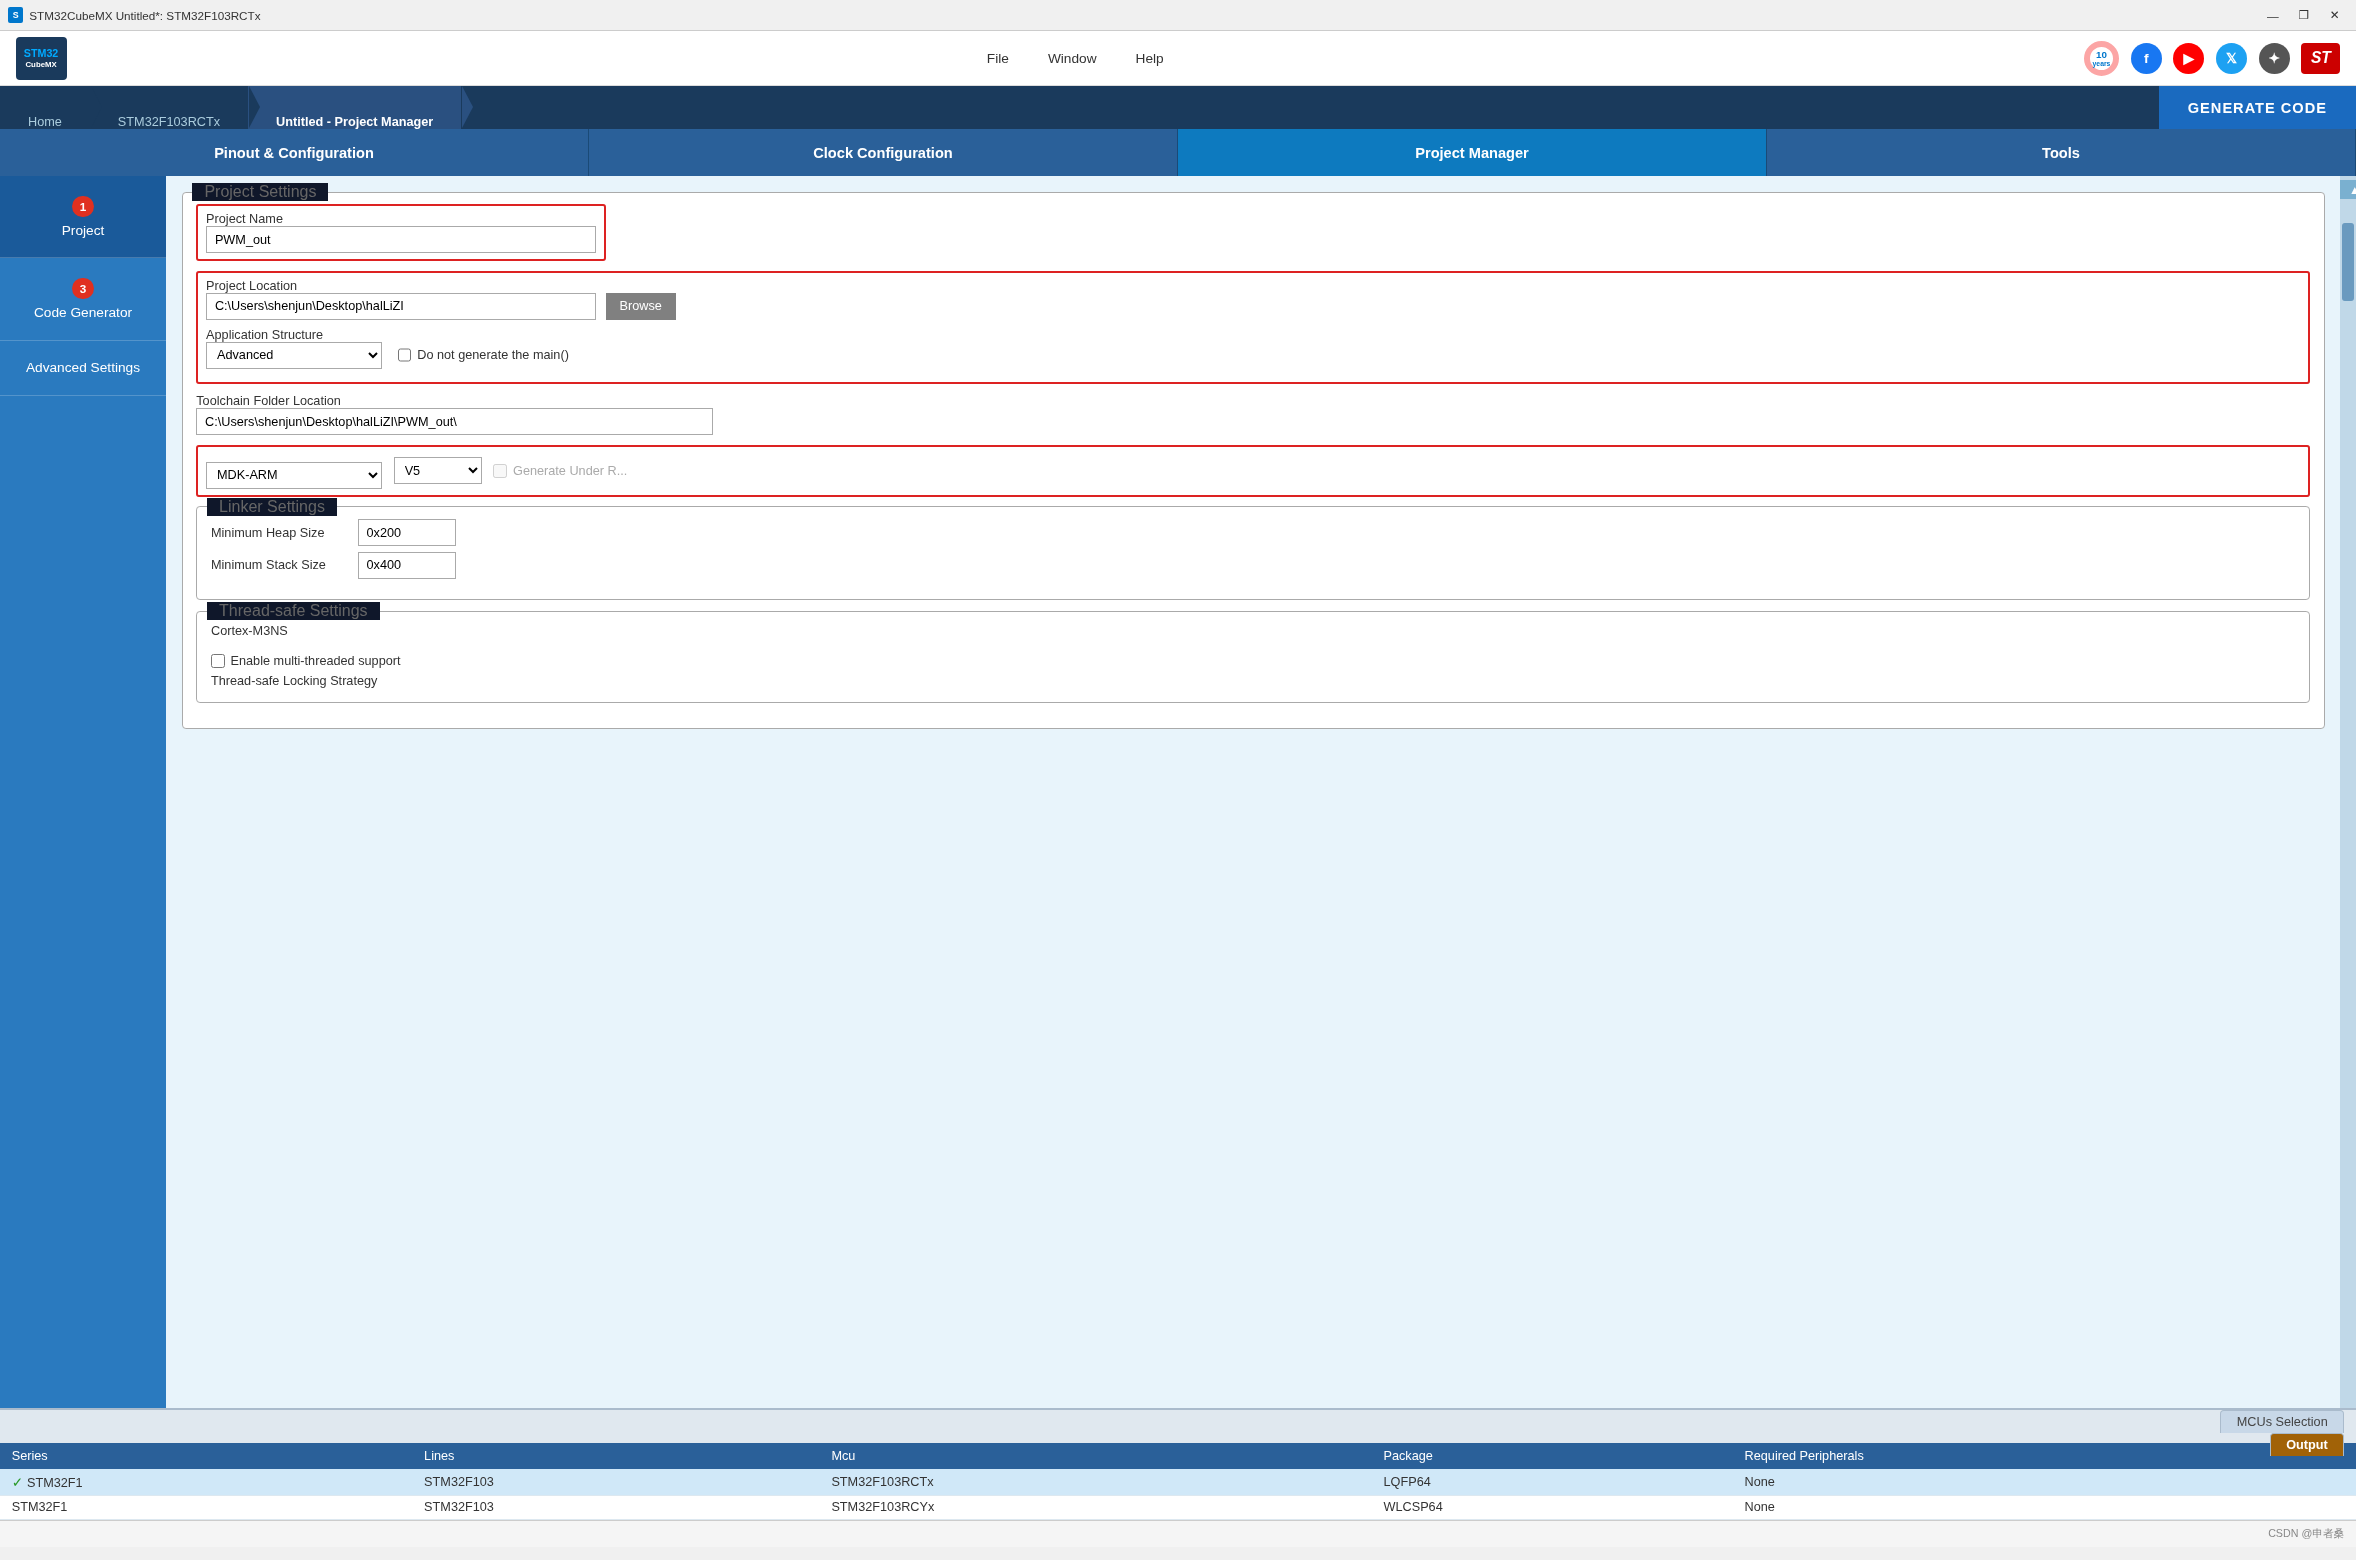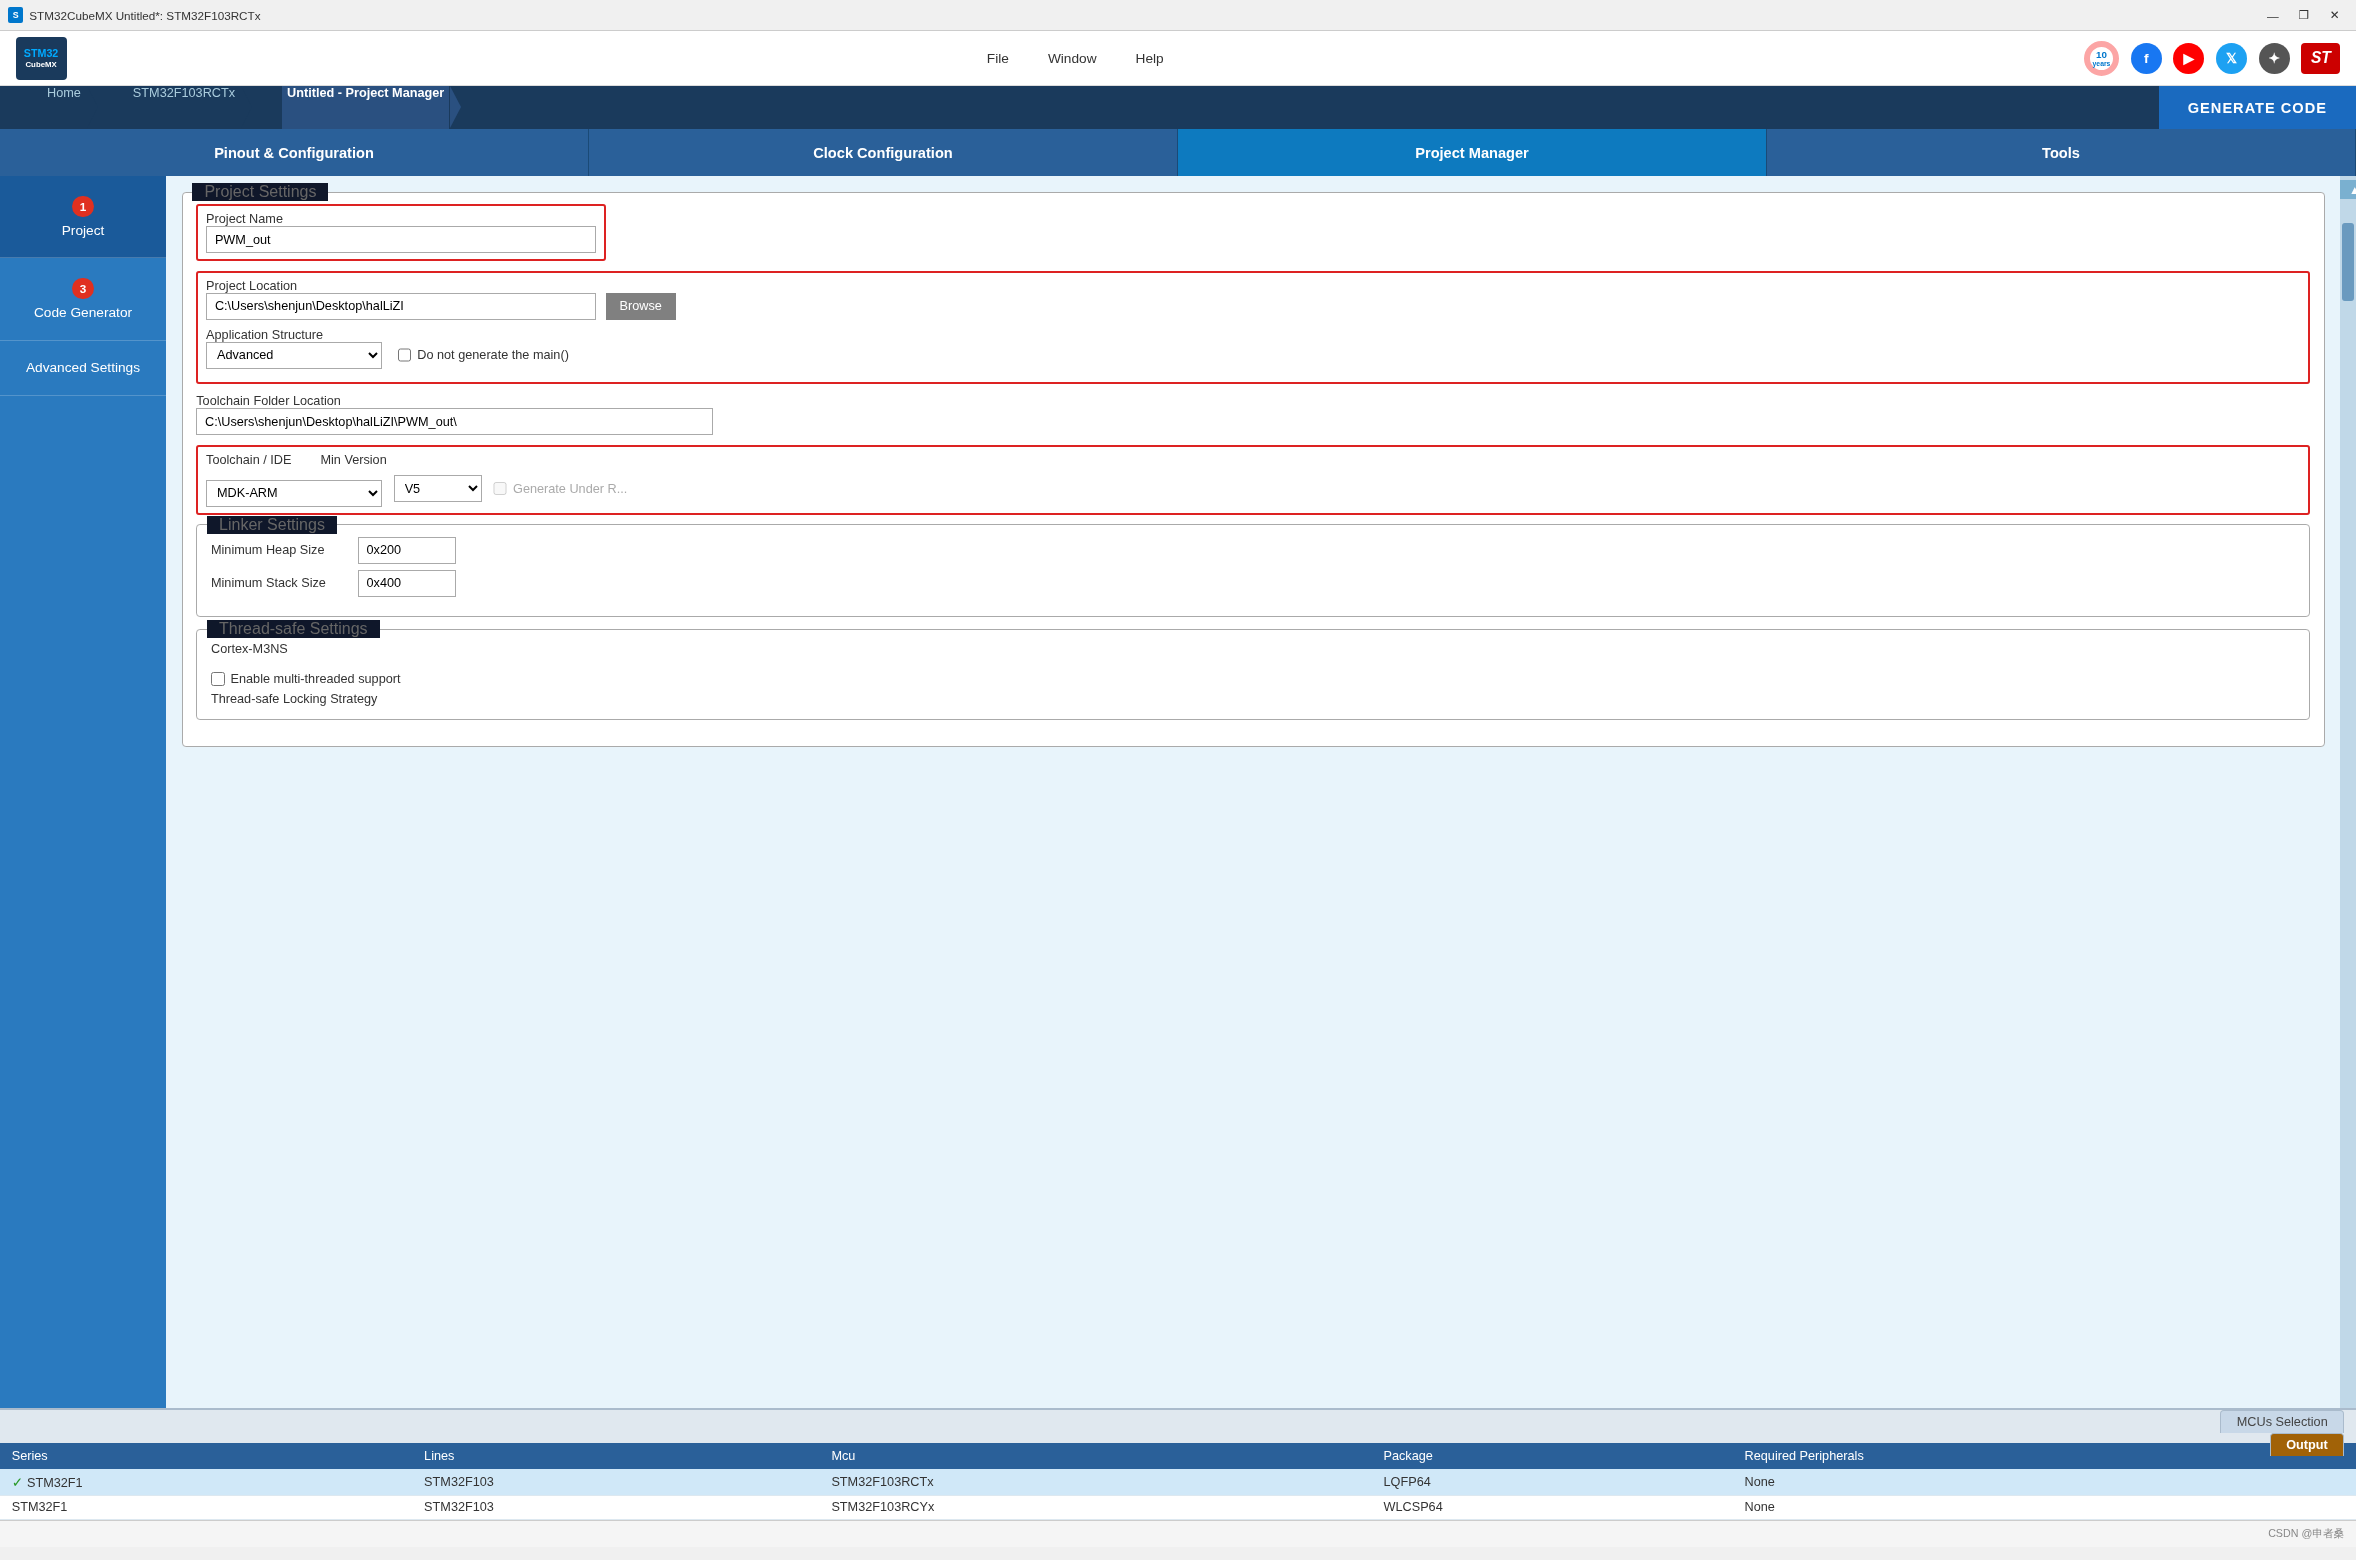--- a/index.html
+++ b/index.html
@@ -46,29 +46,28 @@
 
     
     .breadcrumb-nav {
       background: #1a3a5c;
       height: 43px;
       display: flex;
       align-items: center;
       padding: 0;
     }
     .breadcrumb-item {
-      padding: 0 5px;
+      padding: 0 28px;
       height: 100%;
       display: flex;
-      align-items: flex-start;
+      align-items: flex-end;
       color: #aaccdd;
       font-size: 12.7px;
       cursor: pointer;
       position: relative;
-      margin-left: 42px;
     }
     .breadcrumb-item.active {
       background: #2a5080;
       color: white;
       font-weight: bold;
     }
     .breadcrumb-item::after {
       content: '';
       position: absolute;
       right: -11.7px;
@@ -465,24 +464,20 @@
       </div>
 
       
       <div class="form-label">Toolchain Folder Location</div>
       <div class="form-row" style="margin-bottom: 9.8px;">
         <input type="text" class="form-input full" value="C:\Users\shenjun\Desktop\halLiZI\PWM_out\" style="">
       </div>
 
       
       <div style="border: 2px solid #dd2222; border-radius: 2.9px; padding: 5.9px 7.8px; margin-bottom: 9.8px;">
-        <div style="display: flex; gap: 29px; margin-bottom: 3.9px;">
-          <span>Toolchain / IDE</span>
-          <span>Min Version</span>
-        </div>
         <div class="toolchain-row">
           <select class="select-box" style="width: 176px; margin-top: 9px;">
             <option>MDK-ARM</option>
             <option>STM32CubeIDE</option>
             <option>Makefile</option>
           </select>
           <select class="select-box" style="width: 88px;">
             <option>V5</option>
             <option>V4</option>
             <option>V6</option>

